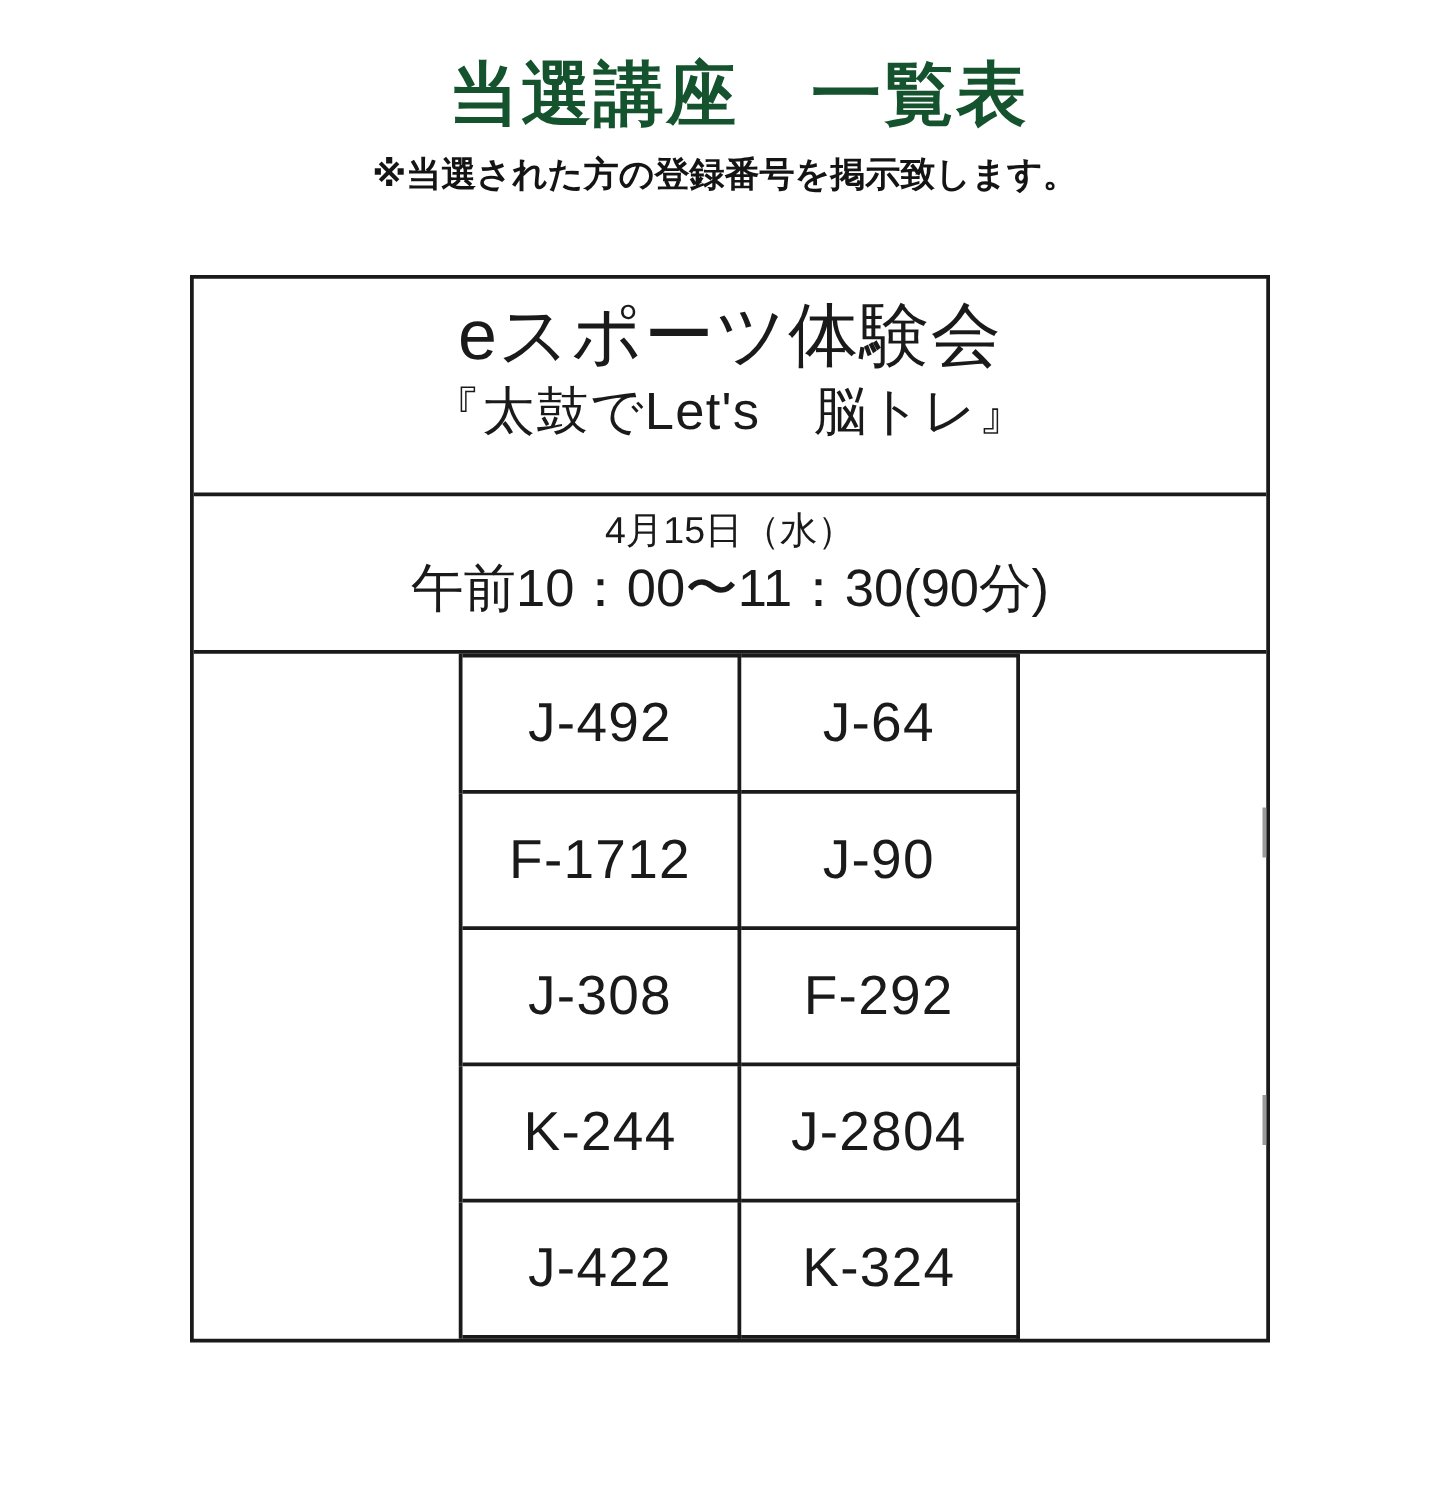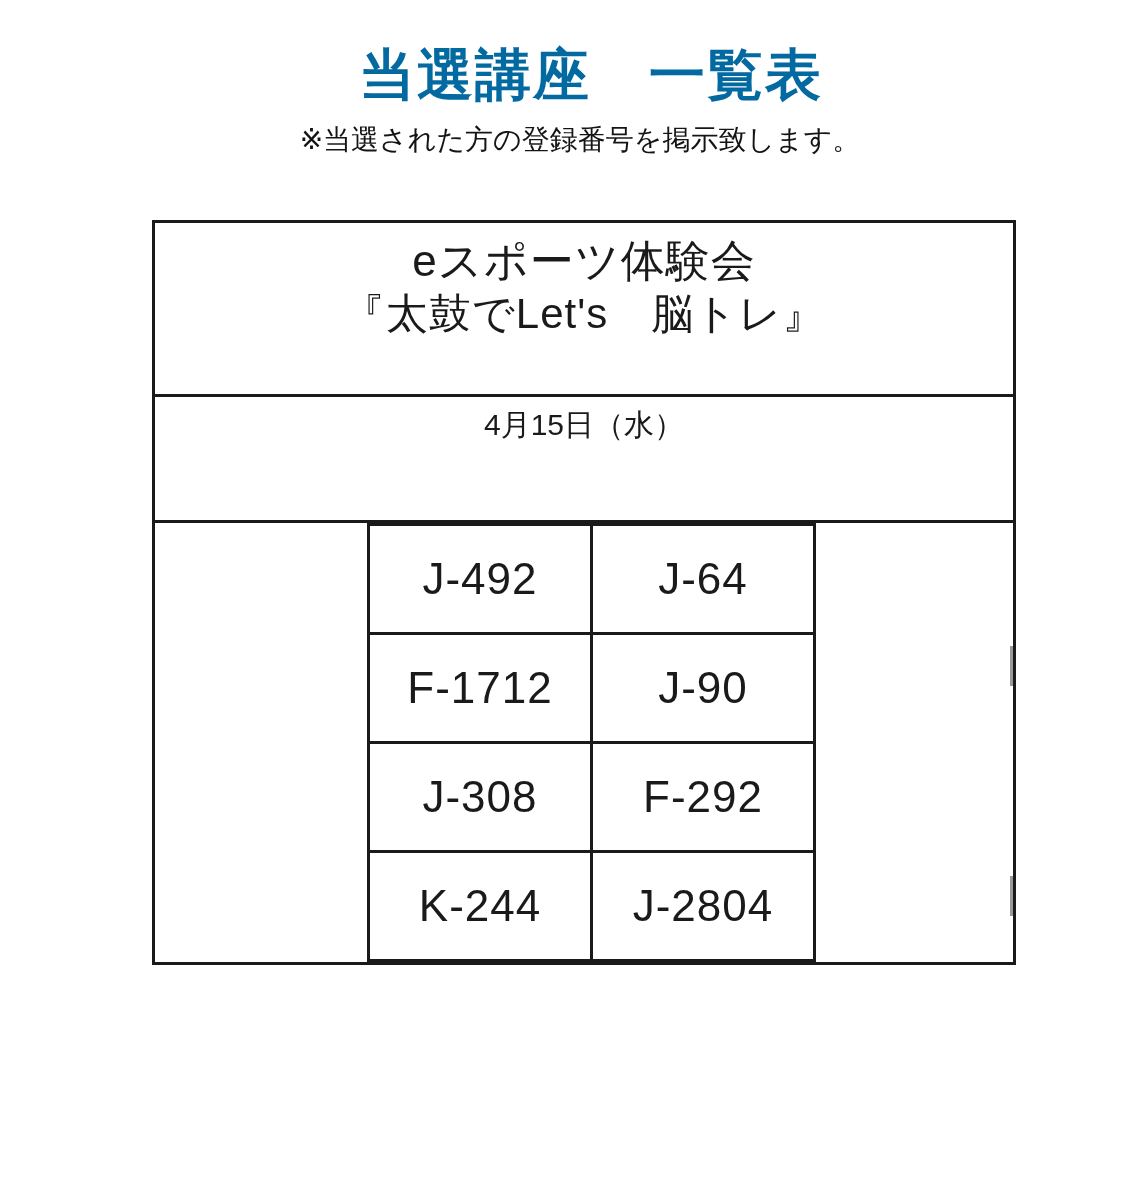--- a/index.html
+++ b/index.html
@@ -21,27 +21,27 @@
     position: relative;
     box-sizing: border-box;
   }
   .doc-title {
     text-align: center;
     font-size: 56px;
     font-weight: 700;
     letter-spacing: 2px;
     margin: 46px 0 0 0;
     line-height: 1.05;
-    color: #0369a1;
+    color: #14532d;
     padding-left: 38px;
   }
   .doc-note {
     text-align: center;
     font-size: 28px;
-    font-weight: 400;
+    font-weight: 700;
     margin: 16px 0 0 16px;
     letter-spacing: 0px;
     color: #141414;
   }
   .table-wrap {
     position: absolute;
     left: 152px;
     top: 174px;
     width: 864px;
     border: 3px solid #1a1a1a;
@@ -49,21 +49,21 @@
     background: #fff;
   }
   .course-head {
     border-bottom: 3px solid #1a1a1a;
     padding: 10px 0 20px 0;
     text-align: center;
     height: 174px;
     box-sizing: border-box;
   }
   .course-head .line1 {
-    font-size: 44px;
+    font-size: 56px;
     font-weight: 500;
     line-height: 1.25;
     letter-spacing: 1px;
   }
   .course-head .line2 {
     font-size: 42px;
     font-weight: 500;
     line-height: 1.25;
     letter-spacing: 1px;
   }
@@ -136,20 +136,21 @@
 
   <div class="table-wrap">
 
     <div class="course-head">
       <div class="line1">eスポーツ体験会</div>
       <div class="line2">『太鼓でLet's　脳トレ』</div>
     </div>
 
     <div class="session-head">
       <div class="date">4月15日（水）</div>
+      <div class="time">午前10：00〜11：30(90分)</div>
     </div>
 
     <table class="winners">
       <tbody>
         <tr>
           <td class="edge left-pad"></td>
           <td class="code">J-492</td>
           <td class="code">J-64</td>
           <td class="edge right-pad"></td>
         </tr>
@@ -164,20 +165,26 @@
           <td class="code">J-308</td>
           <td class="code">F-292</td>
           <td class="edge right-pad"></td>
         </tr>
         <tr>
           <td class="edge left-pad"></td>
           <td class="code">K-244</td>
           <td class="code">J-2804</td>
           <td class="edge right-pad"></td>
         </tr>
+        <tr>
+          <td class="edge left-pad"></td>
+          <td class="code">J-422</td>
+          <td class="code">K-324</td>
+          <td class="edge right-pad"></td>
+        </tr>
       </tbody>
     </table>
   </div>
 
   <div class="scan-mark" style="left:1010px; top:600px; height:40px;"></div>
   <div class="scan-mark" style="left:1010px; top:830px; height:40px;"></div>
 
 </div>
 
 </body></html>

